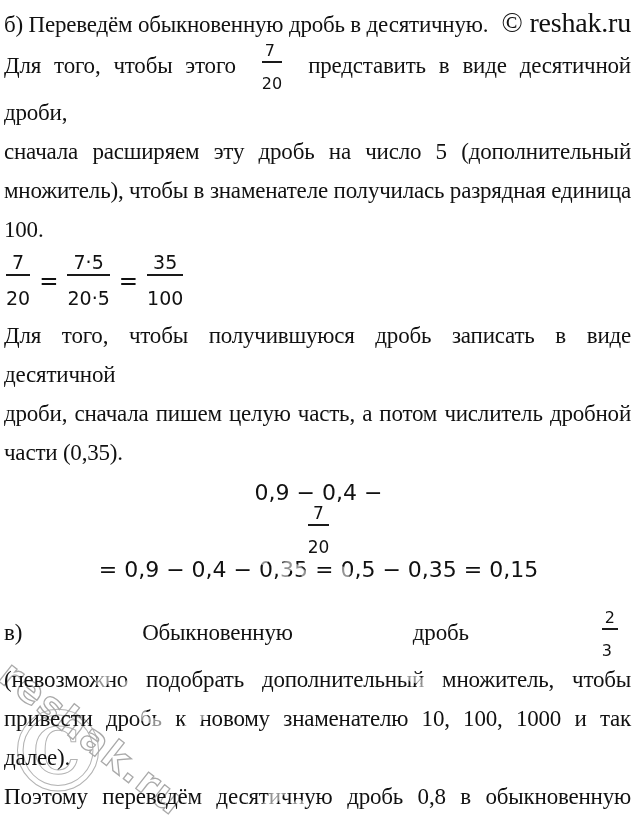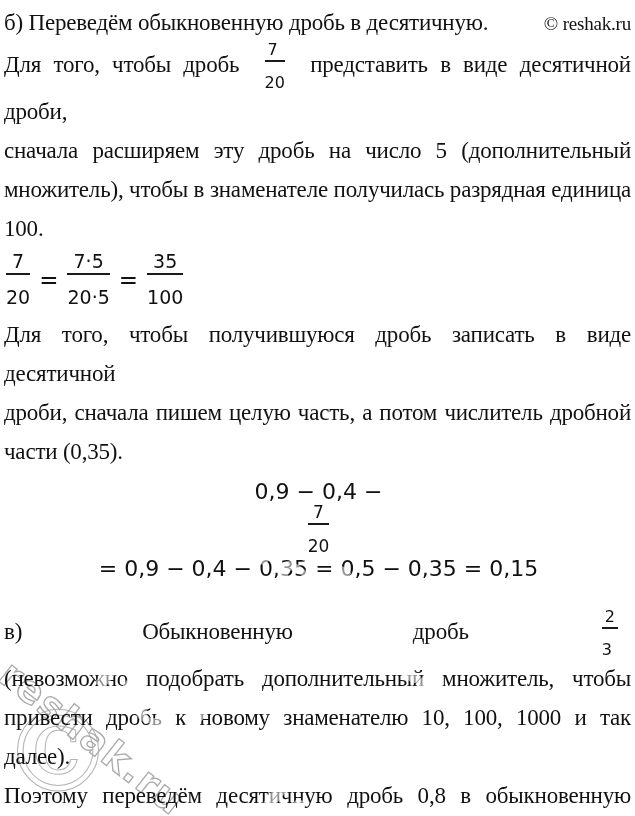--- a/index.html
+++ b/index.html
@@ -11,21 +11,21 @@
     font-family:"Liberation Serif", serif;
     color:#111111;
     margin:0 auto;
   }
   .content { position:relative; z-index:1; padding:5px 4px 0 4px; }
 
   .header-line {
     display:flex; justify-content:space-between; align-items:baseline;
     font-size:23px; line-height:36px; letter-spacing:-0.2px;
   }
-  .copyright { font-size:19px; }
+  .copyright { font-size:28px; }
 
   .line {
     font-size:23px; line-height:39px; letter-spacing:-0.2px;
     text-align:justify; text-align-last:justify;
   }
   .line.left { text-align:center; text-align-last:left; }
 
   
   .frac {
     display:inline-block; vertical-align:middle; text-align:center;
@@ -82,21 +82,21 @@
   <div class="wm-text">reshak.ru</div>
 
   <div class="content">
 
     <div class="header-line">
       <span>б) Переведём обыкновенную дробь в десятичную.</span>
       <span class="copyright">© reshak.ru</span>
     </div>
 
     <div class="line">
-      <span>Для того, чтобы дробь</span>
+      <span>Для того, чтобы этого</span>
       <span class="frac inline"><span class="num">7</span><span class="den">20</span></span>
       <span>представить в виде десятичной дроби,</span>
     </div>
     <div class="line">сначала расширяем эту дробь на число 5 (дополнительный</div>
     <div class="line">множитель), чтобы в знаменателе получилась разрядная единица</div>
     <div class="line left">100.</div>
 
     <div class="formula formula-1">
       <span class="frac">
           <span class="num">7</span>

